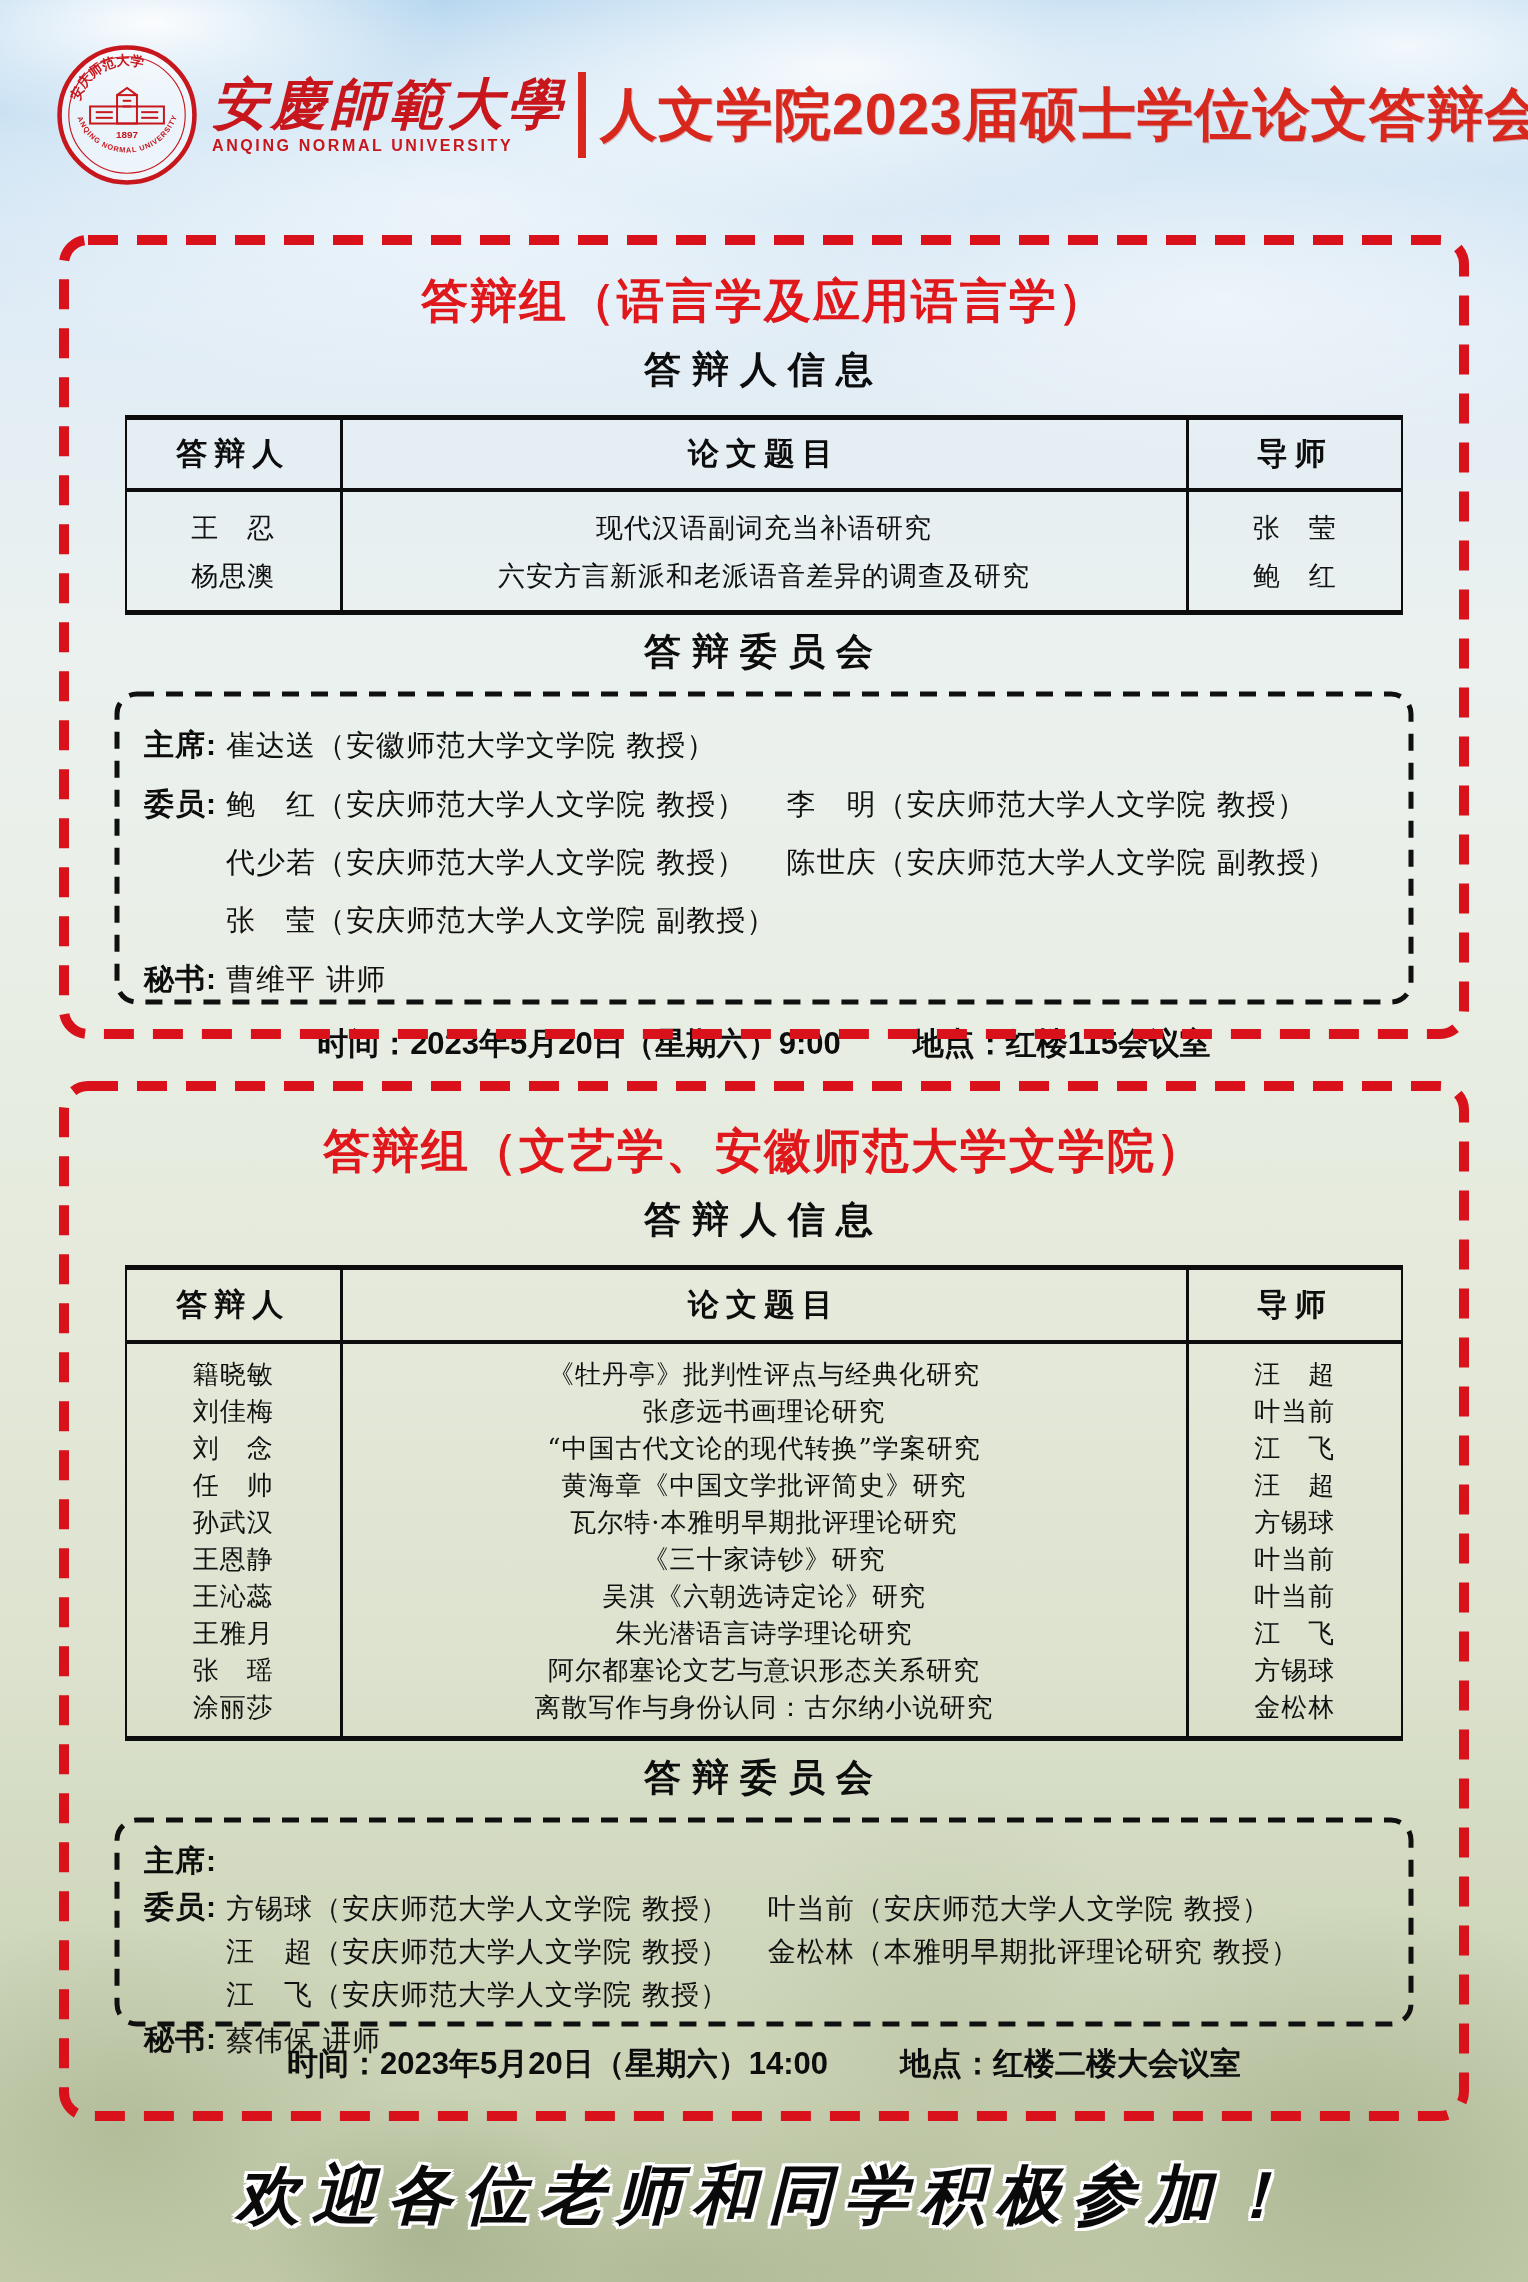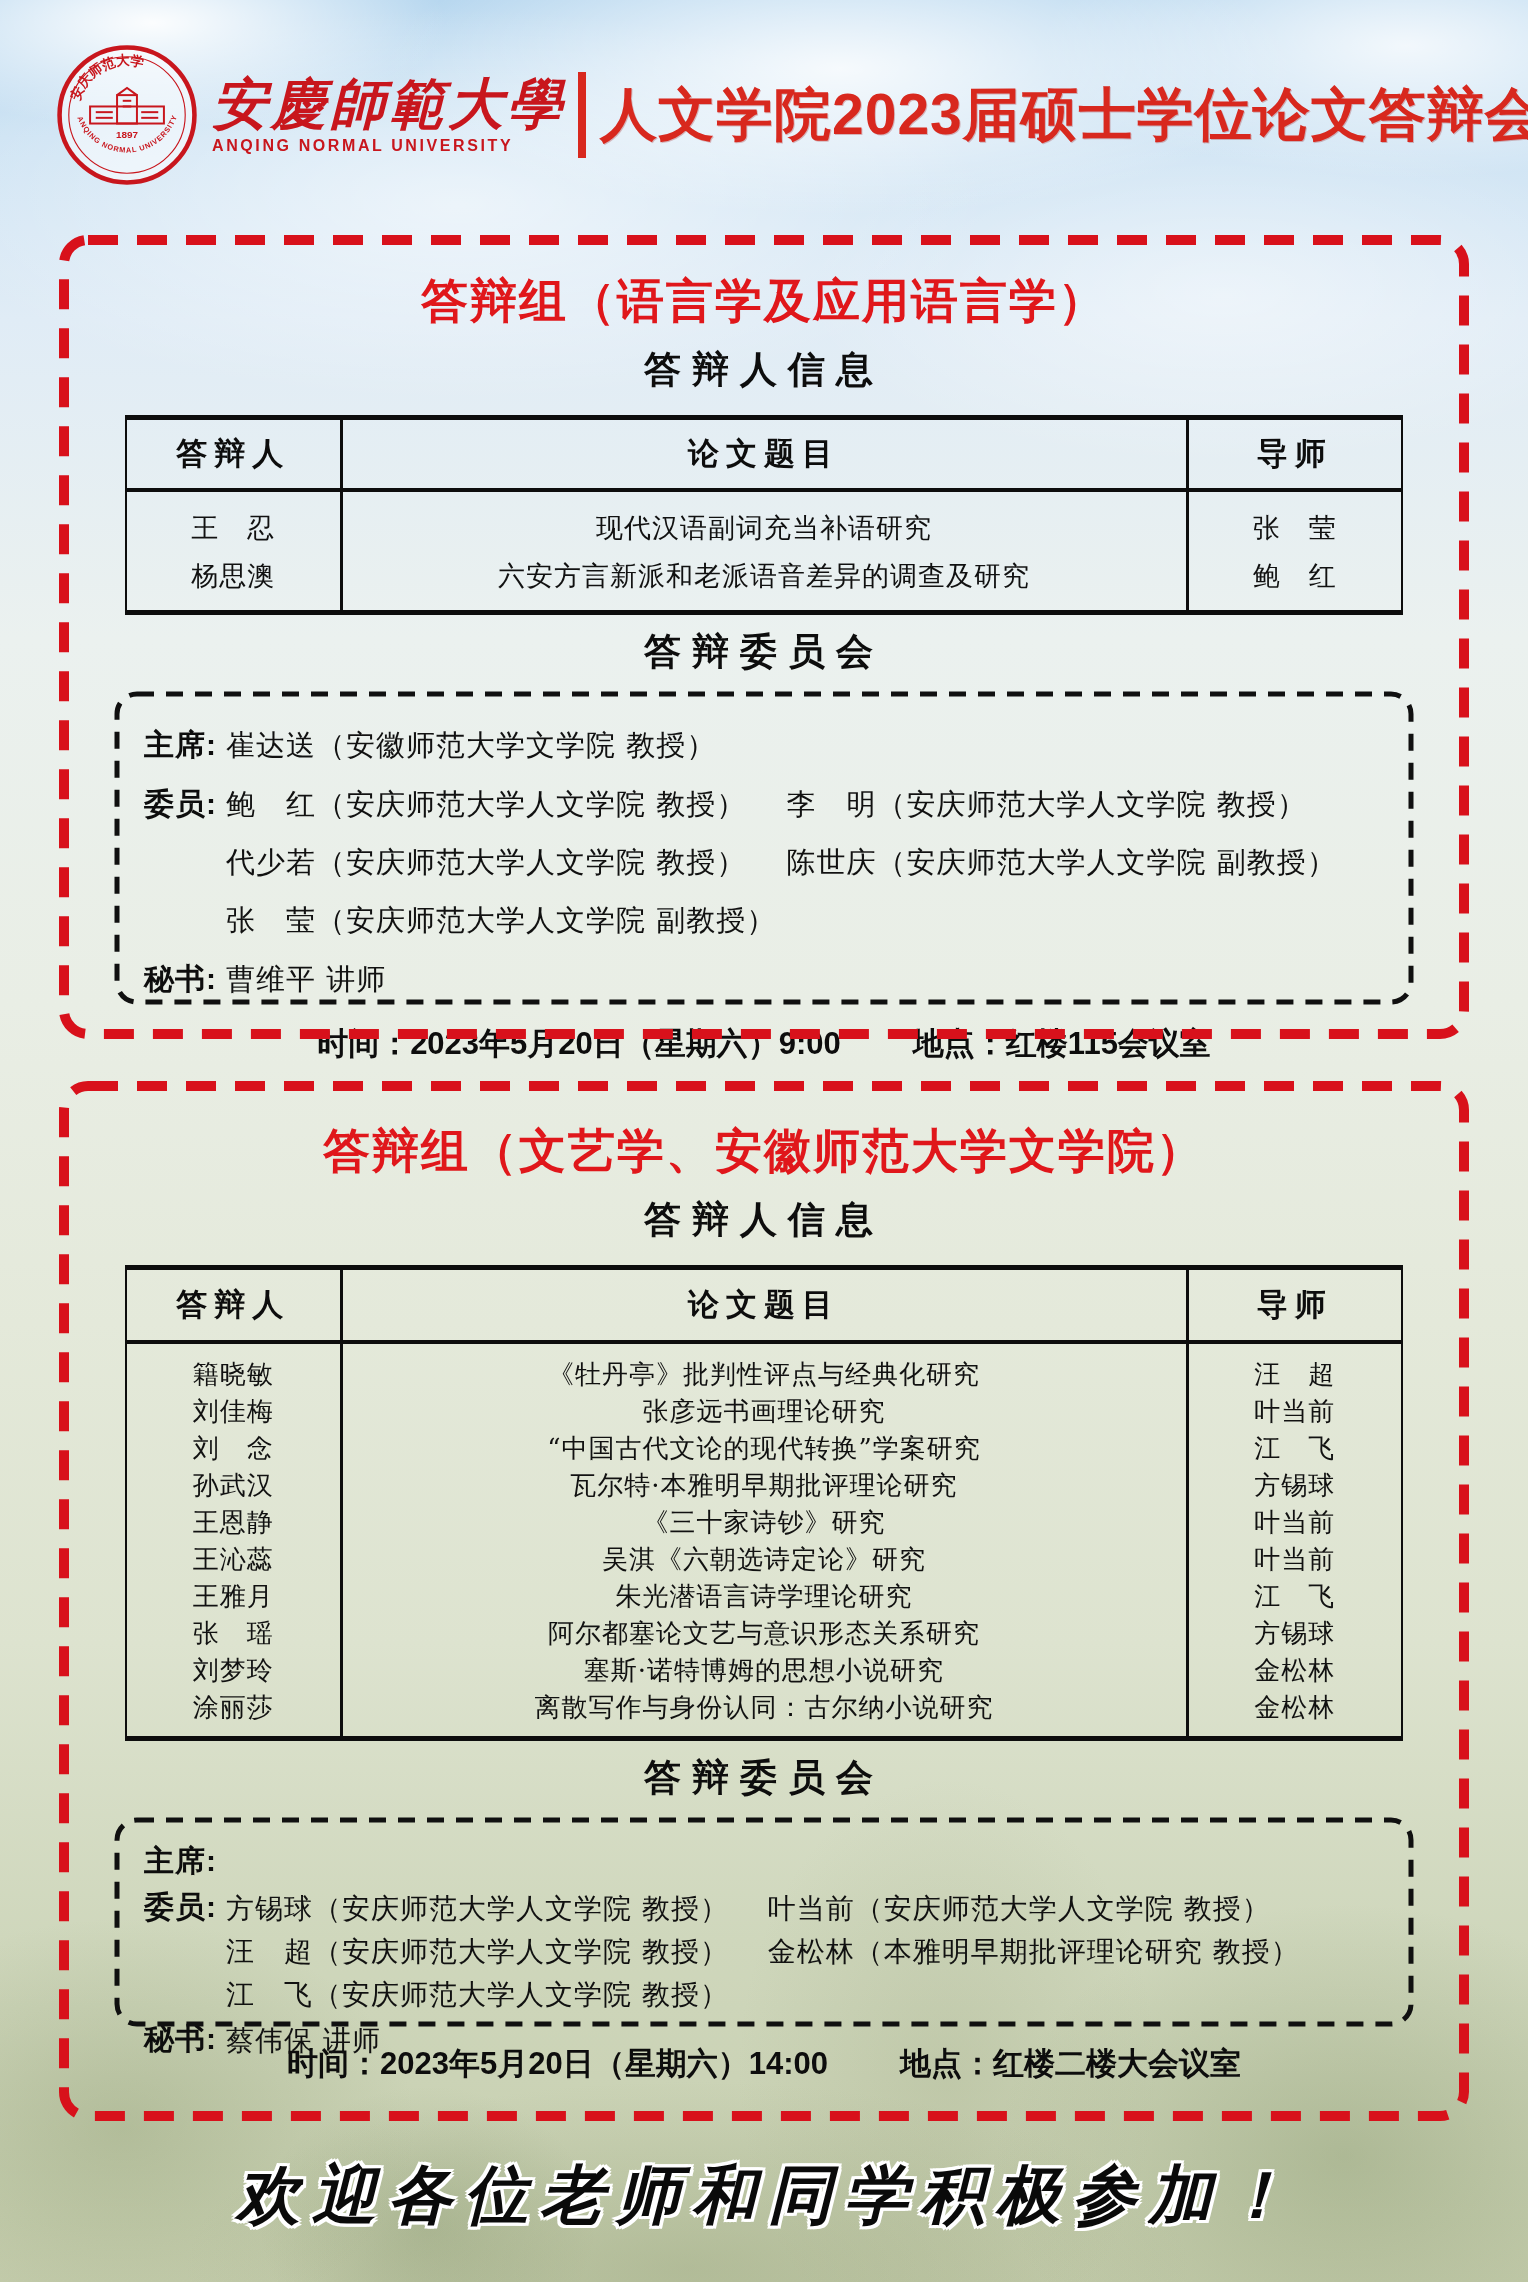--- a/index.html
+++ b/index.html
@@ -208,20 +208,25 @@
               <td>刘佳梅</td>
               <td>张彦远书画理论研究</td>
               <td>叶当前</td>
             </tr>
             <tr>
               <td>刘　念</td>
               <td>“中国古代文论的现代转换”学案研究</td>
               <td>江　飞</td>
             </tr>
             <tr>
+              <td>任　帅</td>
+              <td>黄海章《中国文学批评简史》研究</td>
+              <td>汪　超</td>
+            </tr>
+            <tr>
               <td>孙武汉</td>
               <td>瓦尔特·本雅明早期批评理论研究</td>
               <td>方锡球</td>
             </tr>
             <tr>
               <td>王恩静</td>
               <td>《三十家诗钞》研究</td>
               <td>叶当前</td>
             </tr>
             <tr>
@@ -231,25 +236,20 @@
             </tr>
             <tr>
               <td>王雅月</td>
               <td>朱光潜语言诗学理论研究</td>
               <td>江　飞</td>
             </tr>
             <tr>
               <td>张　瑶</td>
               <td>阿尔都塞论文艺与意识形态关系研究</td>
               <td>方锡球</td>
-            </tr>
-            <tr>
-              <td>刘梦玲</td>
-              <td>塞斯·诺特博姆的思想小说研究</td>
-              <td>金松林</td>
             </tr>
             <tr class="last">
               <td>涂丽莎</td>
               <td>离散写作与身份认同：古尔纳小说研究</td>
               <td>金松林</td>
             </tr>
           </tbody>
     </table>
     <div class="sub-heading">答辩委员会</div>
     <div class="cbox">

